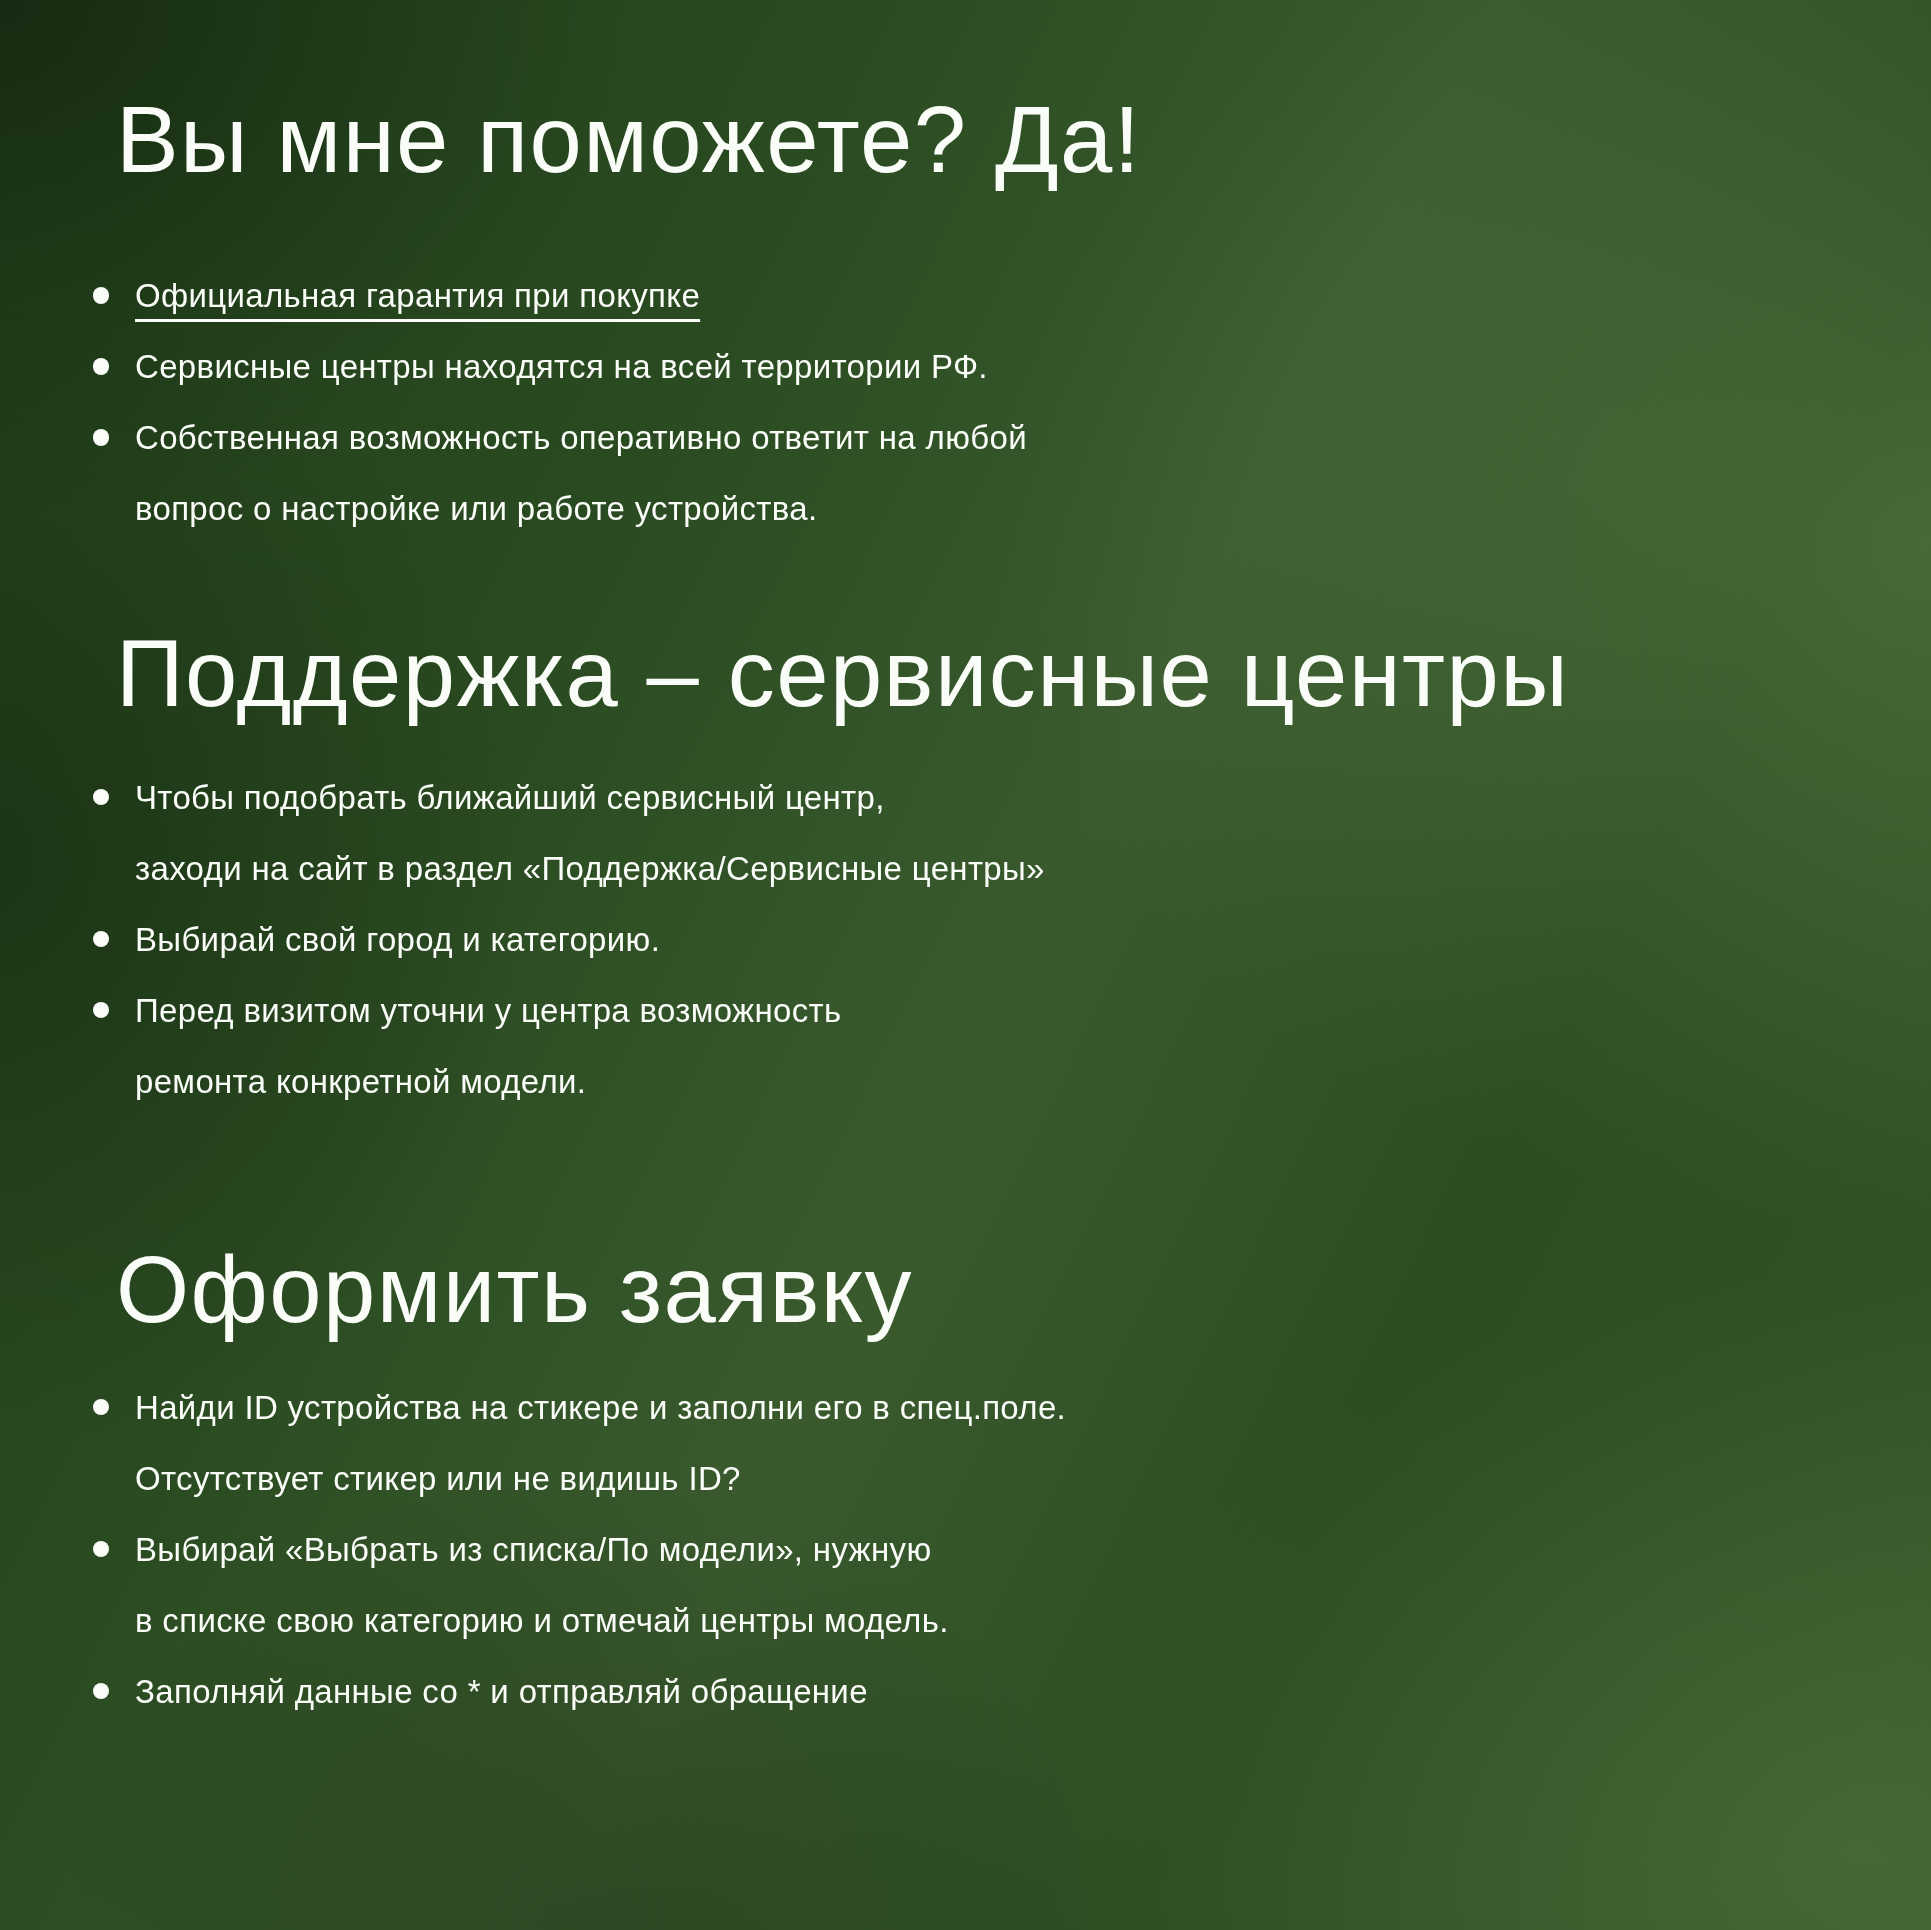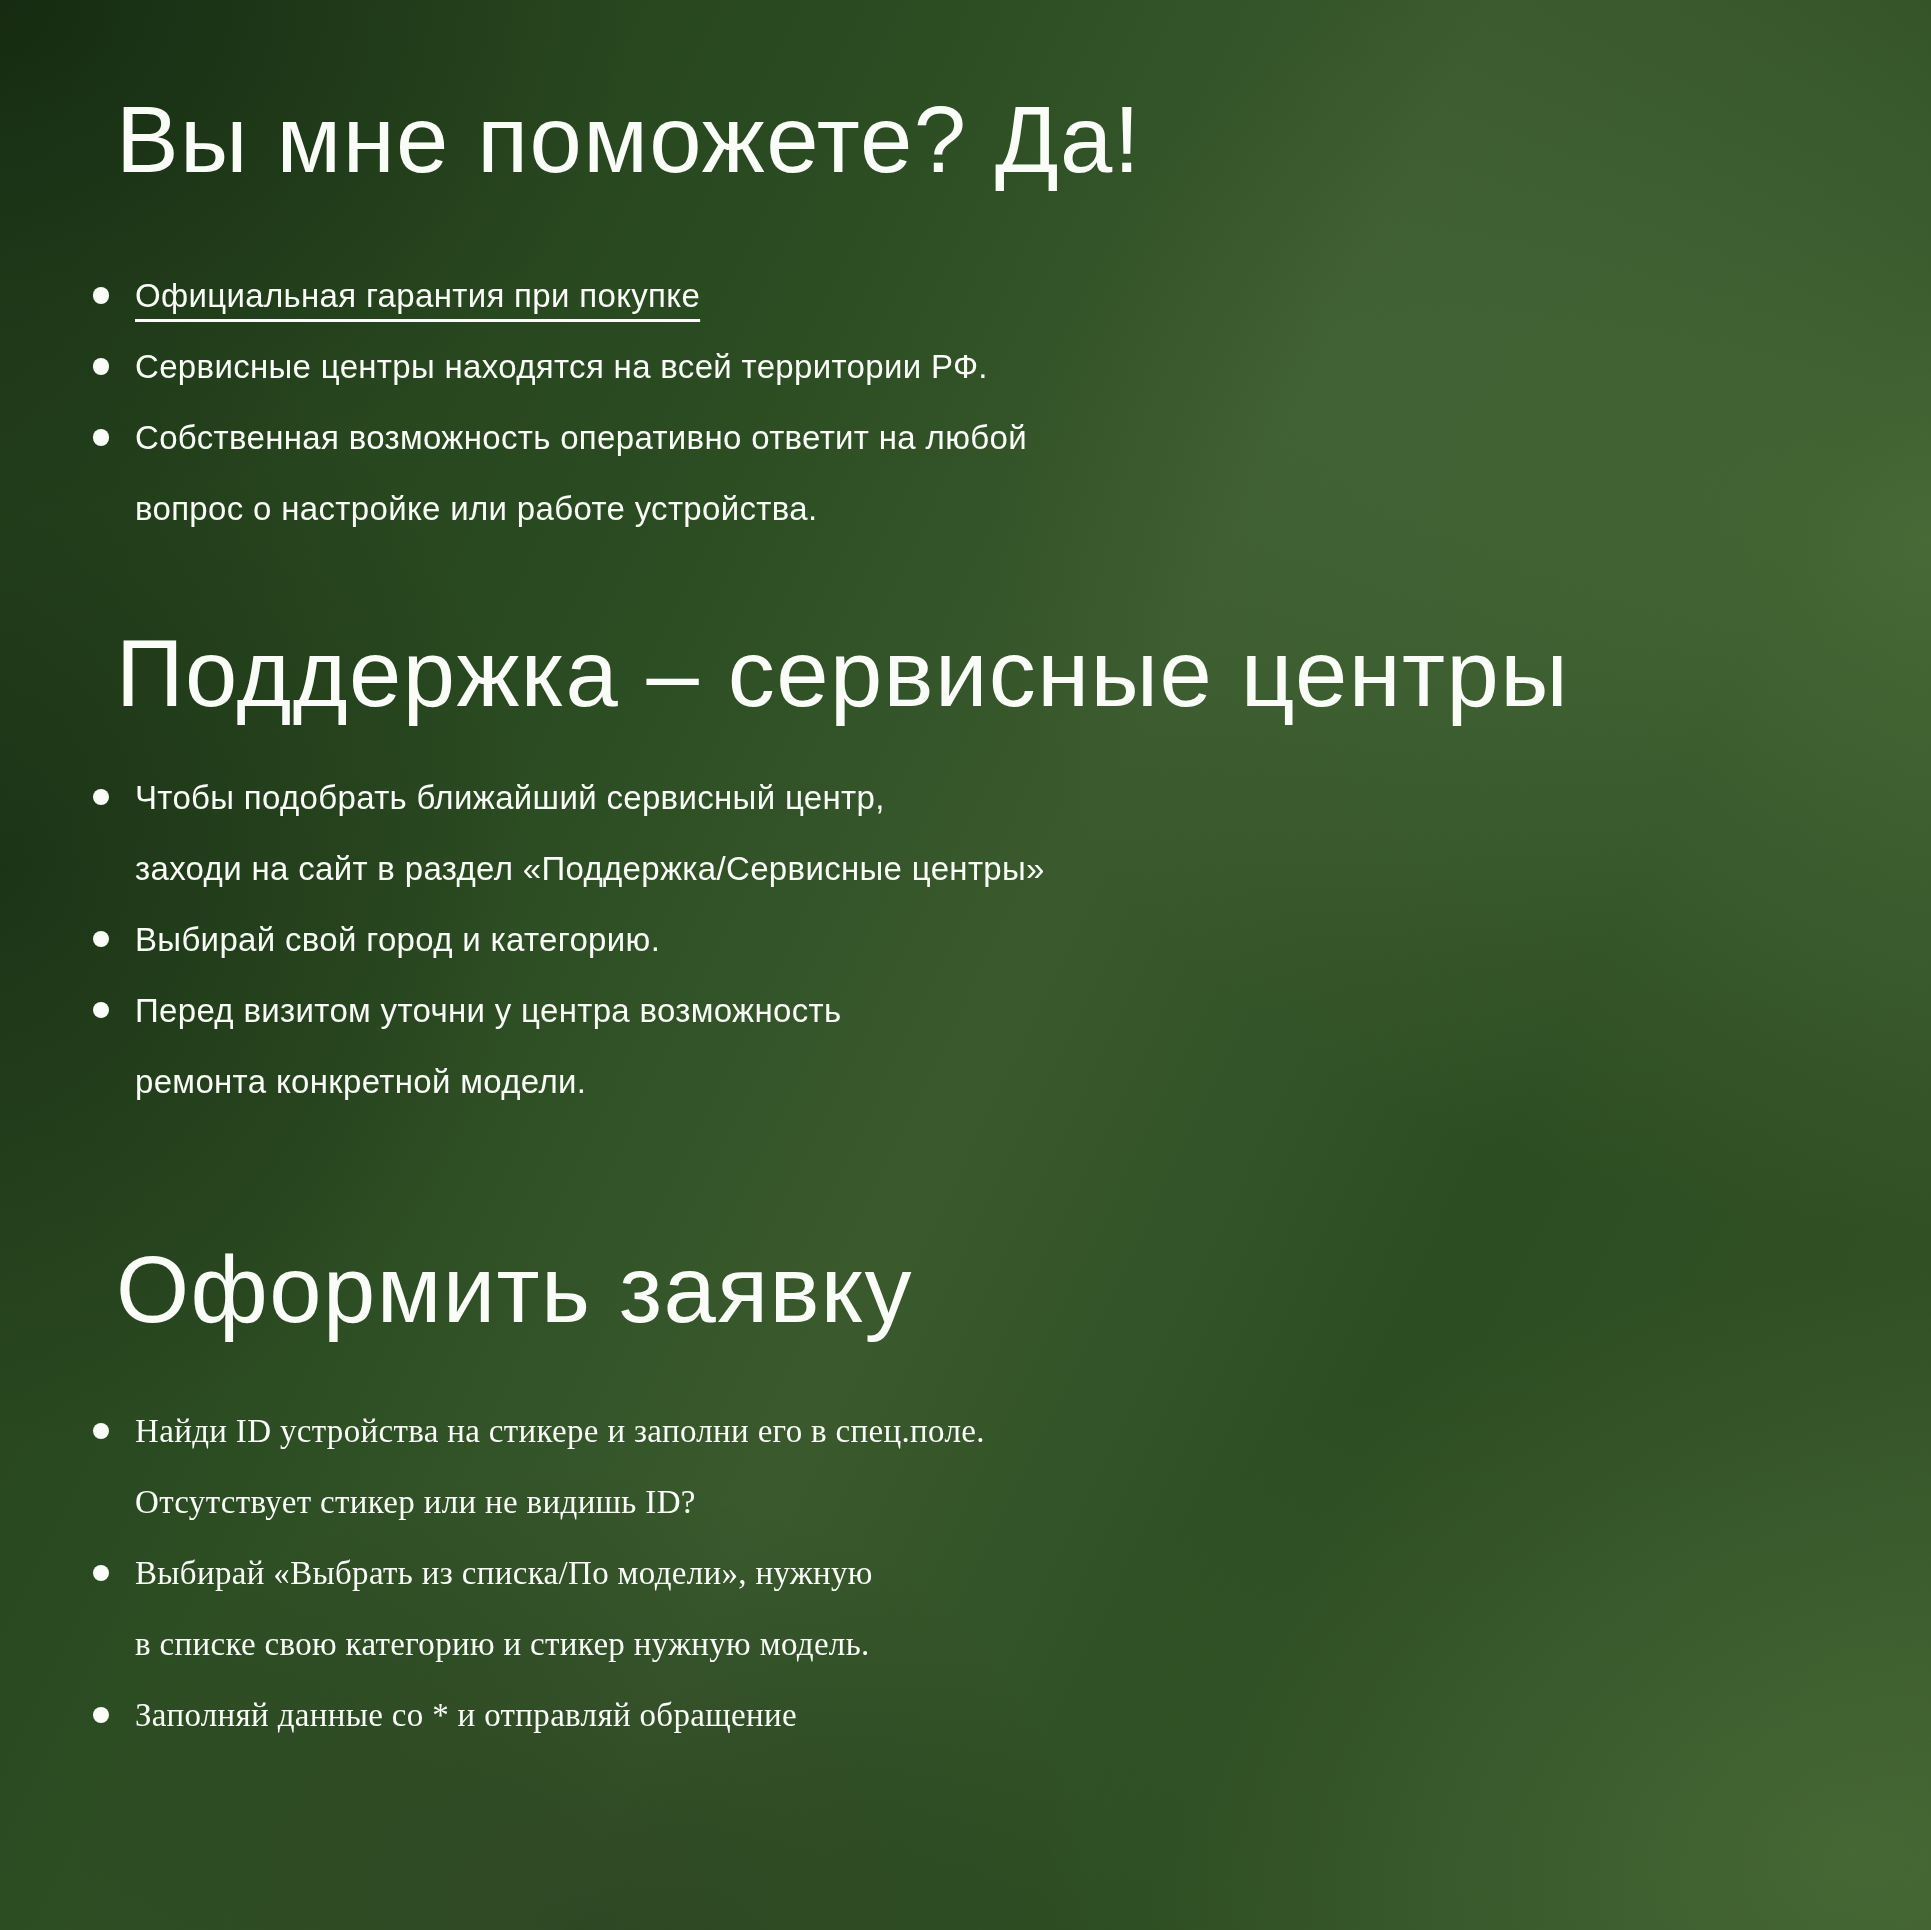--- a/index.html
+++ b/index.html
@@ -42,21 +42,21 @@
   h2.heading { margin-top: 77px; }
   h3.heading { margin-top: 120px; }
 
   ul.bullets {
     list-style: none;
     margin: 0;
     padding: 0 0 0 93px;
   }
   #section-help    ul.bullets { margin-top: 68px; }
   #section-support ul.bullets { margin-top: 35px; }
-  #section-request ul.bullets { margin-top: 54px; font-family: Liberation Serif, serif; }
+  #section-request ul.bullets { margin-top: 30px; }
 
   li.bullet {
     position: relative;
     padding-left: 42px;
     font-size: 33px;
     line-height: 71px;
     letter-spacing: 0.01em;
   }
   li.bullet .dot {
     position: absolute;
@@ -124,21 +124,21 @@
     <h3 class="heading">Оформить заявку</h3>
     <ul class="bullets">
       <li class="bullet">
         <span class="dot"></span>
         <div class="line">Найди ID устройства на стикере и заполни его в спец.поле.</div>
         <div class="line">Отсутствует стикер или не видишь ID?</div>
       </li>
       <li class="bullet">
         <span class="dot"></span>
         <div class="line">Выбирай «Выбрать из списка/По модели», нужную</div>
-        <div class="line">в списке свою категорию и стикер нужную модель.</div>
+        <div class="line">в списке свою категорию и отмечай центры модель.</div>
       </li>
       <li class="bullet">
         <span class="dot"></span>
         <div class="line">Заполняй данные со * и отправляй обращение</div>
       </li>
     </ul>
   </section>
 
 </div>
 

